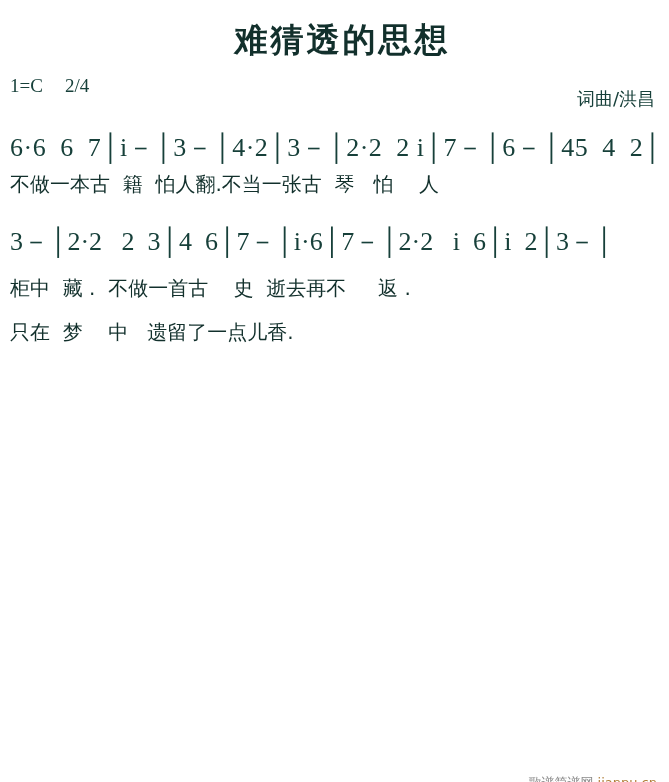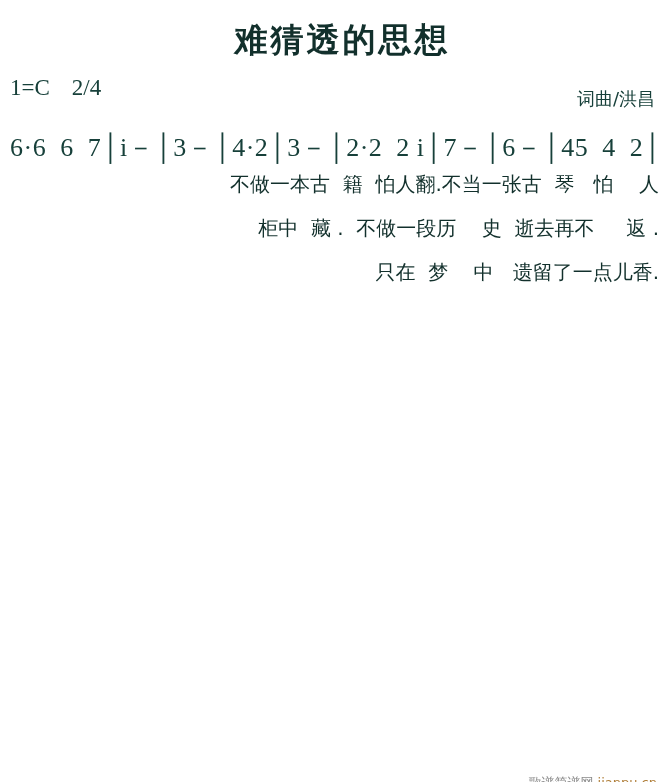--- a/index.html
+++ b/index.html
@@ -33,21 +33,21 @@
   .meta-row {
     position: relative;
     height: 30px;
     margin-top: 12px;
     padding: 0 14px;
   }
   .meta-left {
     position: absolute;
     left: 10px;
     top: 0;
-    font-size: 23px;
+    font-size: 19px;
     font-family: "Liberation Serif", serif;
     color: #17403a;
   }
   .meta-left .key {
     margin-right: 22px;
   }
   .meta-right {
     position: absolute;
     right: 14px;
     top: 0;
@@ -73,21 +73,20 @@
     align-items: flex-end;
   }
   .lyrics {
     font-family: "DejaVu Sans", sans-serif;
     font-size: 20px;
     line-height: 30px;
     color: #12302c;
     white-space: pre;
     margin-top: 4px;
     height: 30px;
-    text-align: right;
   }
   .sys-1 .notes { letter-spacing: 0.5px; text-align: center; }
   .footer {
     position: absolute;
     right: 12px;
     bottom: 8px;
     font-size: 13px;
     color: #8a8a8a;
     font-family: "DejaVu Sans", sans-serif;
   }
@@ -109,24 +108,25 @@
     </div>
     <div class="meta-right">词曲/洪昌</div>
   </div>
 
   <div class="system sys-1">
     <div class="notes">6·6  6  7│i－│3－│4·2│3－│2·2  2 i│7－│6－│45  4  2│</div>
     <div class="lyrics">不做一本古  籍  怕人翻.不当一张古  琴   怕    人</div>
   </div>
 
   <div class="system sys-2">
+    <div class="notes">3－│2·2   2  3│4  6│7－│i·6│7－│2·2   i  6│i  2│3－│</div>
   </div>
 
   <div class="system sys-3">
-    <div class="lyrics">柜中  藏 .  不做一段历    史  逝去再不     返 .</div>
+    <div class="lyrics">柜中  藏 .  不做一首古    史  逝去再不     返 .</div>
   </div>
 
 
   <div class="system sys-5">
     <div class="lyrics">只在  梦    中   遗留了一点儿香.</div>
   </div>
 
   <div class="footer">
     <span>歌谱简谱网</span><span class="site">jianpu.cn</span>
   </div>

